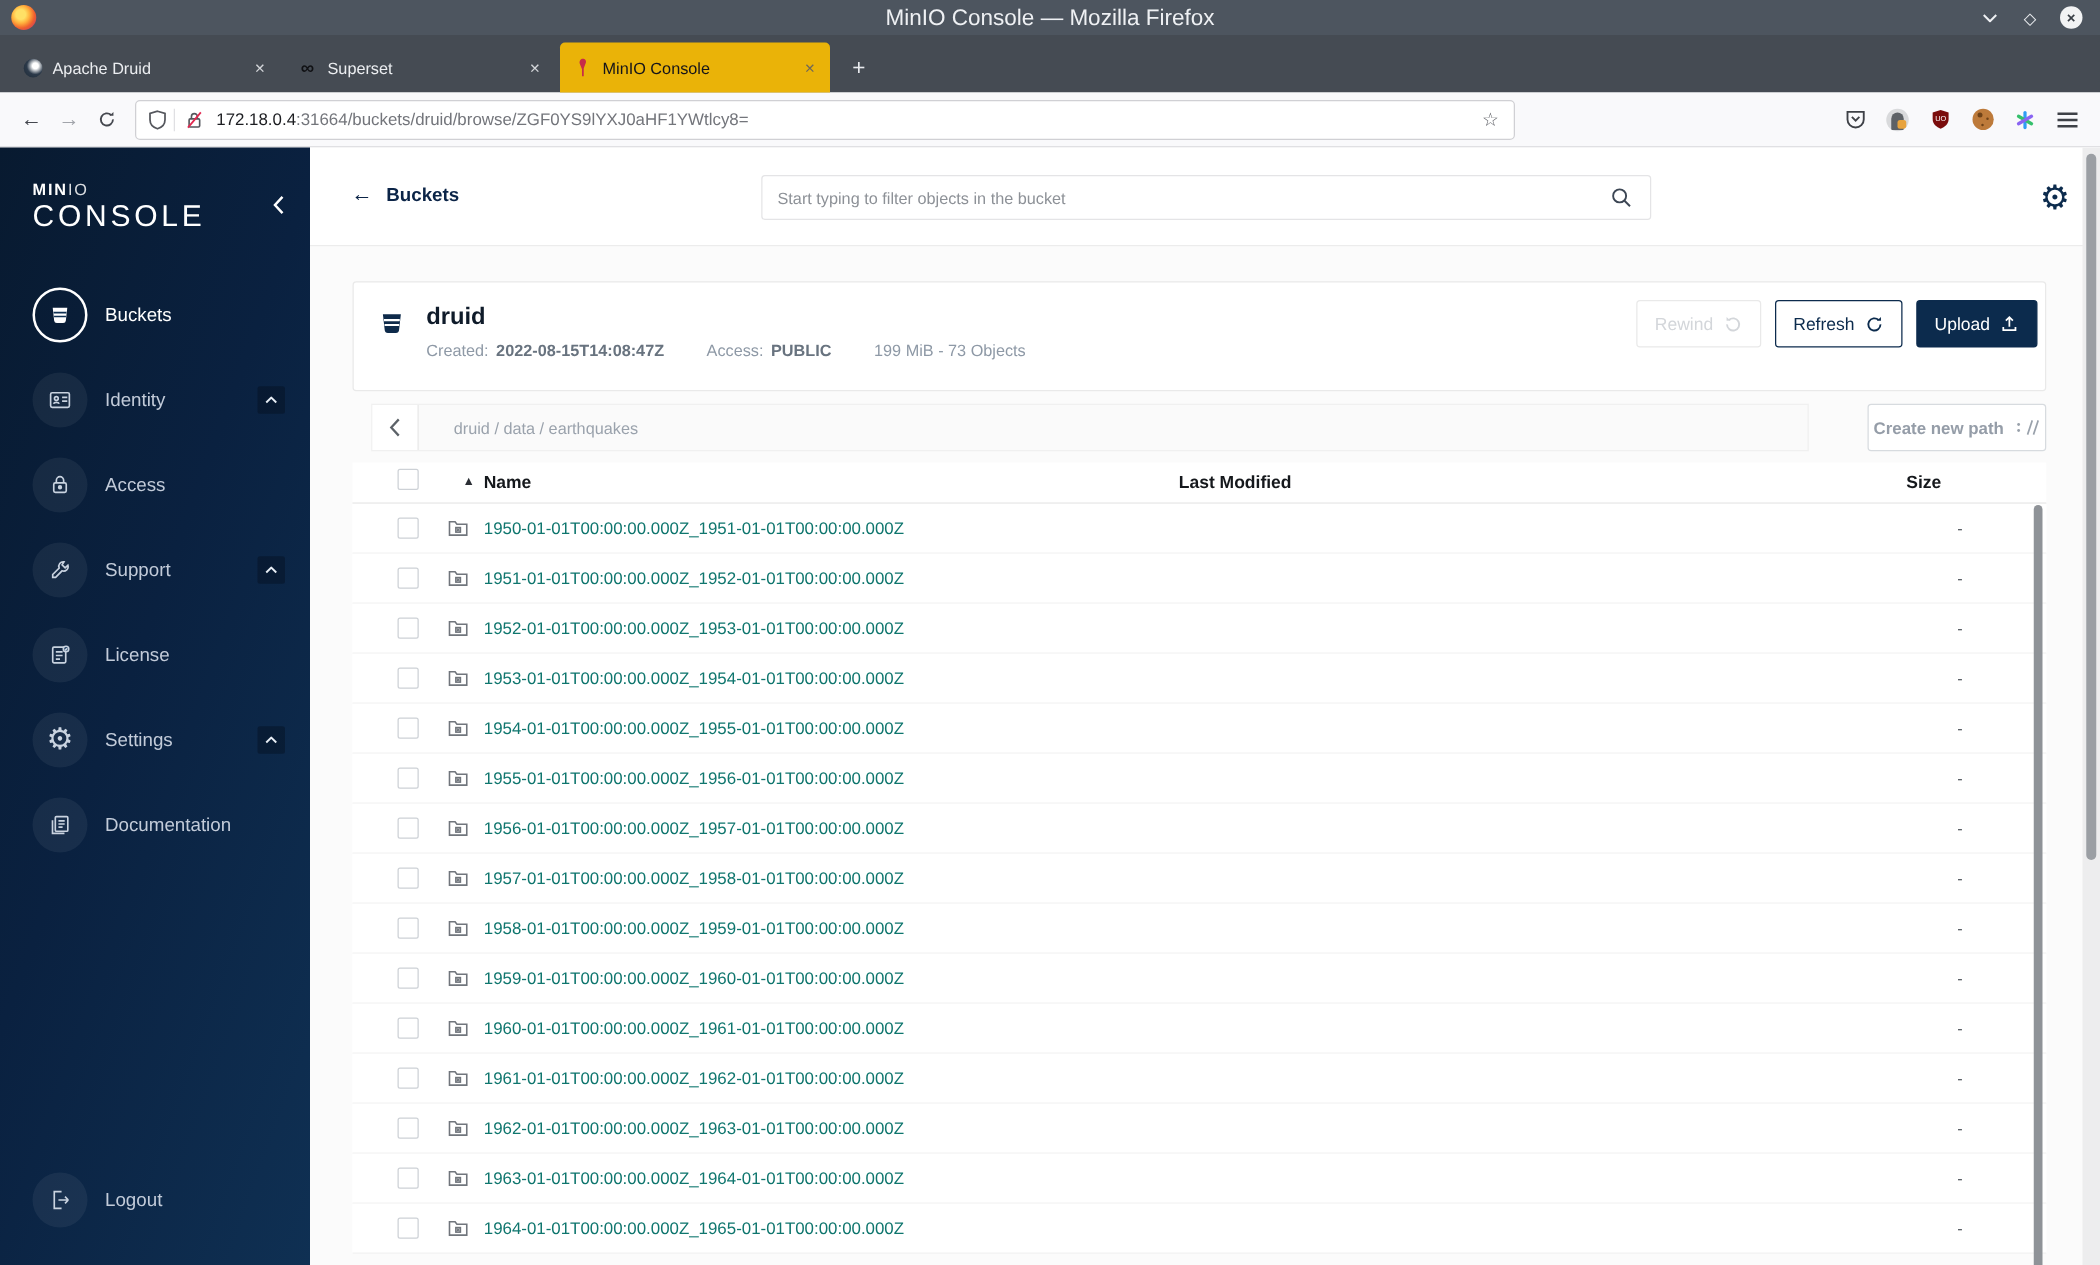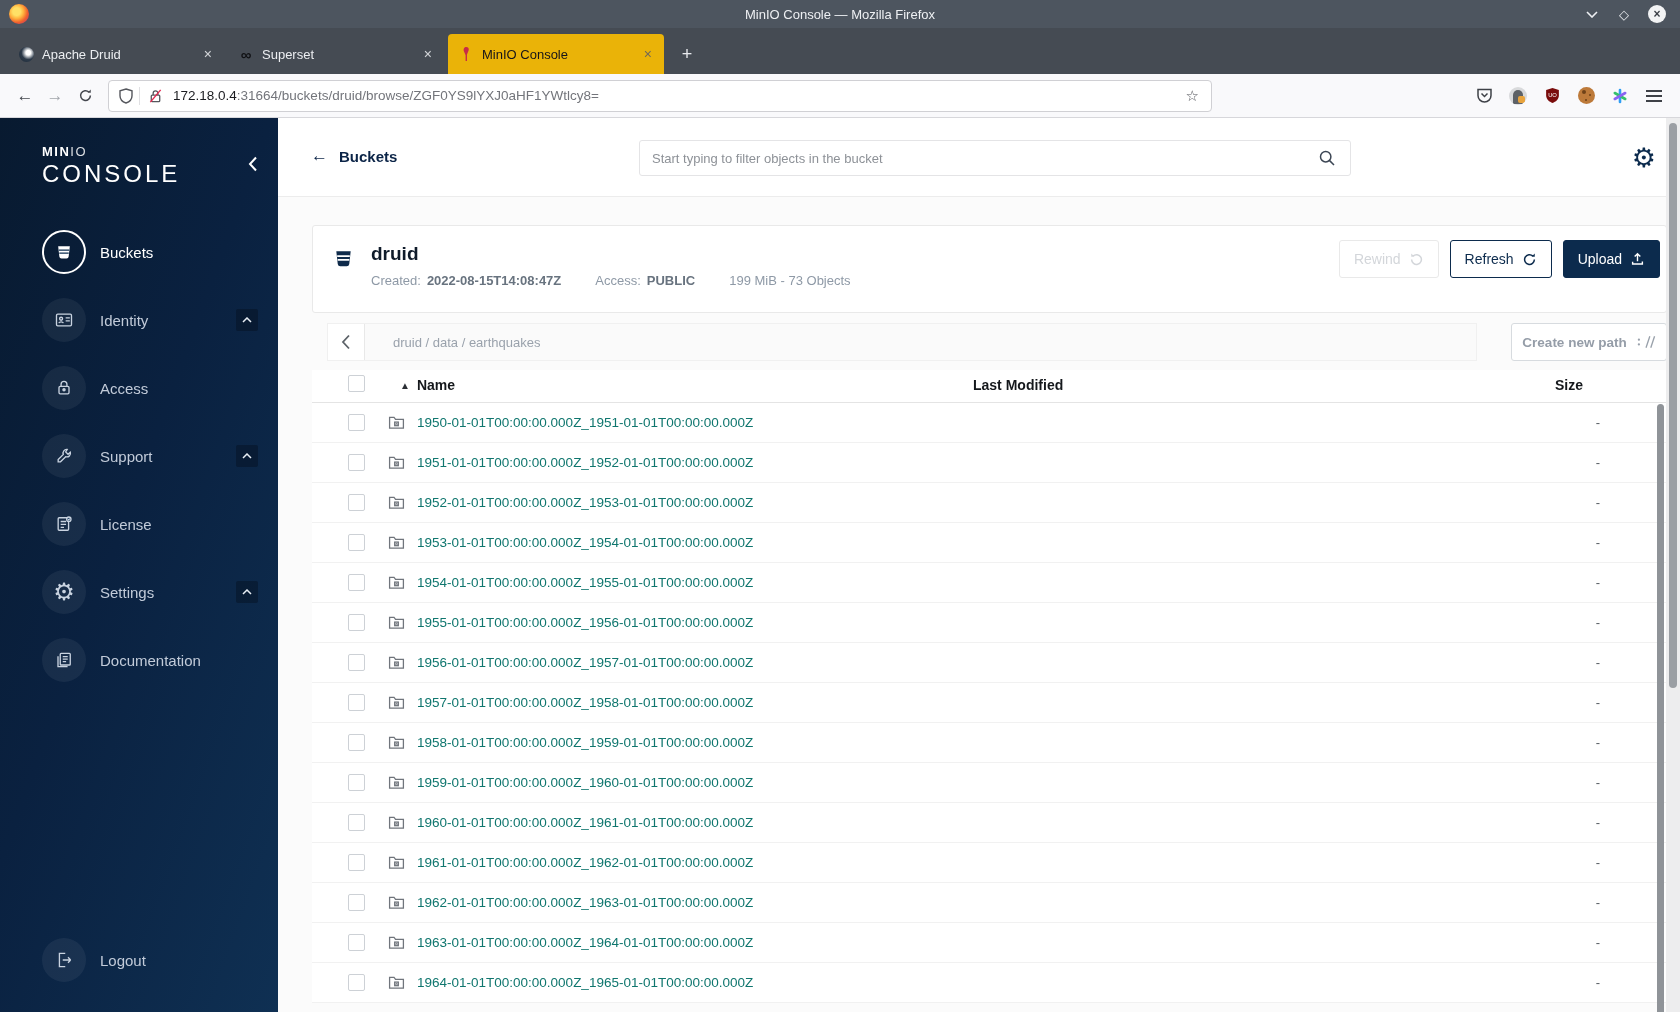--- a/index.html
+++ b/index.html
@@ -4,21 +4,21 @@
 <style>
   * { margin:0; padding:0; box-sizing:border-box; }
   html,body { width:1680px; height:1012px; overflow:hidden;
     font-family:"Liberation Sans", sans-serif; background:#fbfbfb; }
 
   
   .titlebar { height:28px; background:#4d555f; display:flex; align-items:center;
     position:relative; color:#f1f2f4; }
   .ff-logo { width:20px; height:20px; border-radius:50%; margin-left:9px;
     background:radial-gradient(circle at 38% 38%, #ffe066 0 22%, #ffb13d 40%, #f0612d 62%, #c2386a 88%, #8f2f7a 100%); }
-  .win-title { position:absolute; left:0; right:0; text-align:center; font-size:13px; color:#eef0f3; }
+  .win-title { position:absolute; left:0; right:0; text-align:center; font-size:18px; color:#eef0f3; }
   .win-controls { margin-left:auto; display:flex; align-items:center; gap:16px; padding-right:14px; z-index:2; }
   .wc { width:16px; height:16px; display:flex; align-items:center; justify-content:center;
     color:#eef0f3; font-size:13px; cursor:default; }
   .wc-close { width:18px; height:18px; border-radius:50%; background:#f2f3f4; color:#3a3f46;
     font-size:12px; font-weight:bold; }
 
   .tabbar { height:46px; background:#454b53; display:flex; align-items:flex-end; padding-left:8px; }
   .tab { width:216px; height:40px; display:flex; align-items:center; padding:0 10px;
     font-size:13px; color:#eceef1; border-radius:4px 4px 0 0; position:relative; }
   .tab + .tab { margin-left:4px; }
@@ -54,22 +54,22 @@
   .avatar-ext::after { content:""; position:absolute; right:2px; bottom:2px; width:7px; height:7px;
     border-radius:2px; background:#e8a33d; }
   .burger { width:16px; height:12px; border-top:2px solid #3e4147;
     border-bottom:2px solid #3e4147; position:relative; }
   .burger::after { content:""; position:absolute; left:0; right:0; top:3px; height:2px; background:#3e4147; }
 
   
   .page { height:894px; display:flex; position:relative; }
 
   
-  .sidebar { width:278px; flex:none; display:flex; flex-direction:column;
-    background:linear-gradient(110deg, #081a30 0%, #0a2140 45%, #0f3053 100%); position:relative;padding-left:16px; }
+  .sidebar { width:248px; flex:none; display:flex; flex-direction:column;
+    background:linear-gradient(110deg, #081a30 0%, #0a2140 45%, #0f3053 100%); position:relative; }
   .logo { padding:26px 0 0 26px; color:#ffffff; }
   .logo-line1 { font-size:13px; letter-spacing:1.5px; }
   .logo-line1 .b { font-weight:bold; }
   .logo-line1 .l { font-weight:normal; opacity:.85; }
   .logo-line2 { font-size:24px; font-weight:300; letter-spacing:3px; margin-top:1px; }
   .collapse-btn { position:absolute; top:38px; right:20px; }
   .nav-list { margin-top:30px; }
   .side-item { height:68px; display:flex; align-items:center; padding-left:26px; position:relative; cursor:pointer; }
   .icon-circle { width:44px; height:44px; border-radius:50%; background:rgba(255,255,255,.06);
     display:flex; align-items:center; justify-content:center; flex:none; color:#c9d3e0; }
@@ -111,21 +111,21 @@
   .btn-disabled { border:1px solid #e9e9e9; color:#d3d6da; cursor:default; }
   .btn-outline { border:1px solid #0c2b4d; color:#0c2b4d; }
   .btn-primary { background:#0c2b4d; border:1px solid #0c2b4d; color:#ffffff; }
 
   .path-row { width:1355px; margin-top:10px; display:flex; align-items:center; }
   .crumb-bar { margin-left:15px; width:1150px; height:38px; background:#fafafa;
     border:1px solid #f0f0f0; display:flex; align-items:center; }
   .crumb-back { width:37px; height:100%; background:#fff; border-right:1px solid #e8e8e8;
     display:flex; align-items:center; justify-content:center; cursor:pointer; }
   .crumb-text { margin-left:28px; font-size:13px; color:#9aa2ac; }
-  .createpath-btn { margin-left:auto; width:156px; height:38px; background:#fff;
+  .createpath-btn { margin-left:auto; width:143px; height:38px; background:#fff;
     border:1px solid #d7dbdf; border-radius:3px; color:#959da8; font-size:13.5px; font-weight:bold;
     display:flex; align-items:center; justify-content:center; gap:10px; cursor:pointer; }
 
   .table-wrap { width:1355px; margin-top:9px; background:#fff; position:relative; }
   .thead { height:33px; position:relative; border-bottom:1px solid #e4e4e4;
     font-size:14px; font-weight:bold; color:#15181c; }
   .checkbox { width:17px; height:17px; border:1.5px solid #cdd1d6; border-radius:2px;
     background:#fff; display:inline-block; cursor:pointer; }
   .thead .checkbox { position:absolute; left:36px; top:5px; }
   .th-name { position:absolute; left:88px; top:7px; display:flex; align-items:center; gap:7px; }

